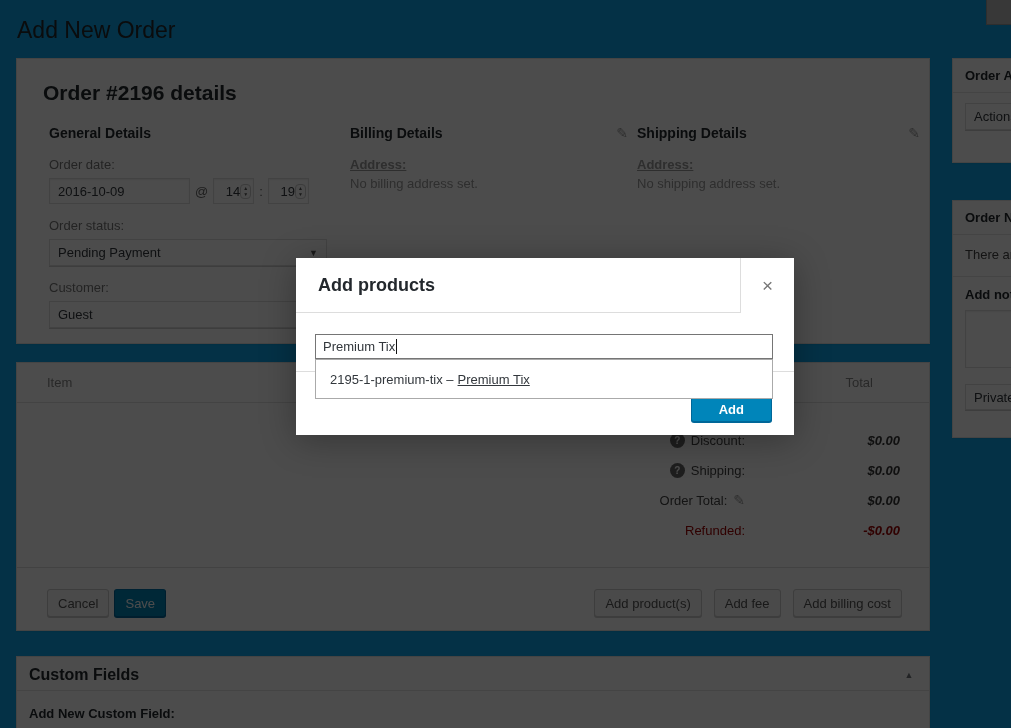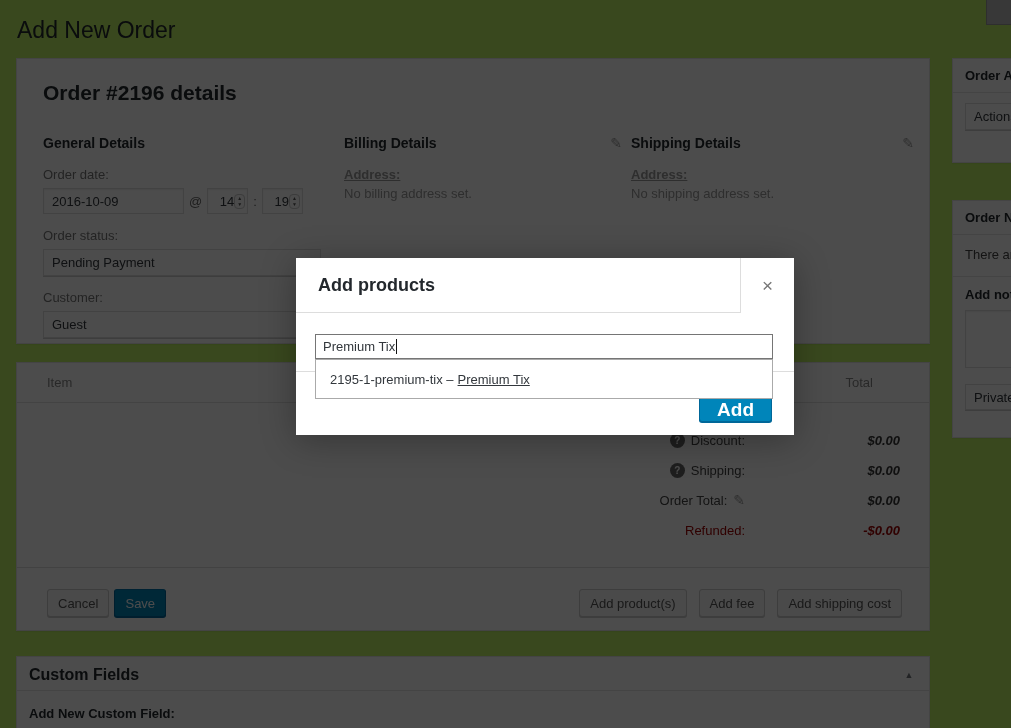--- a/index.html
+++ b/index.html
@@ -1,32 +1,32 @@
 <!DOCTYPE html>
 <html><head>
 <meta charset="utf-8">
 <style>
   * { margin:0; padding:0; box-sizing:border-box; }
   html,body { width:1011px; height:728px; }
   body { font-family:"Liberation Sans", sans-serif; background:#f1f1f1; }
-  #stage { position:relative; width:1011px; height:728px; overflow:hidden; background:#bef264; }
+  #stage { position:relative; width:1011px; height:728px; overflow:hidden; background:#0ea5e9; }
 
   
   .page-title { position:absolute; left:17px; top:16px; font-size:23px; font-weight:400; color:#23282d; line-height:1.3; }
 
   .panel { position:absolute; background:#fff; border:1px solid #e5e5e5; box-shadow:0 1px 1px rgba(0,0,0,.04); }
   #order-panel   { left:16px; top:58px;  width:914px; height:286px; }
   #items-panel   { left:16px; top:362px; width:914px; height:269px; }
   #custom-panel  { left:16px; top:656px; width:914px; height:110px; }
   #actions-panel { left:952px; top:58px;  width:280px; height:105px; }
   #notes-panel   { left:952px; top:200px; width:280px; height:238px; }
 
   .order-title { position:absolute; left:26px; top:22px; font-size:21px; font-weight:600; color:#23282d; }
 
-  .col { position:absolute; top:76px; width:288px; }
+  .col { position:absolute; top:66px; width:288px;margin-left:6px; }
   .col-general { left:26px; } .col-billing { left:327px; width:278px; } .col-shipping { left:614px; width:283px; }
   .col h3 { font-size:14px; font-weight:700; color:#23282d; margin-bottom:16px; }
   .field-label { font-size:13px; color:#777; margin-bottom:6px; }
   .addr-label { font-size:13px; font-weight:700; color:#999; margin-bottom:4px;text-decoration:underline; }
   .addr-value { font-size:13px; color:#999; }
   .col-head { display:flex; justify-content:space-between; align-items:flex-start; }
   .edit-icon { font-size:14px; color:#999; cursor:pointer; }
 
   .text-input, .wp-select { background:#fff; border:1px solid #ddd; box-shadow:inset 0 1px 2px rgba(0,0,0,.07);
     font-size:13px; color:#32373c; display:flex; align-items:center; padding:0 8px; }
@@ -88,22 +88,22 @@
   .modal-title { position:absolute; left:22px; top:0; line-height:55px; font-size:18px; font-weight:700; color:#23282d; }
   .modal-close { position:absolute; right:0; top:0; width:54px; height:55px; border-left:1px solid #ddd;
     display:flex; align-items:center; justify-content:center; font-size:19px; color:#777; cursor:pointer; background:#fff; }
   .modal-footer-line { position:absolute; left:0; top:113px; width:100%; height:0; border-top:1px solid #ddd; z-index:1; }
   .search-input { position:absolute; left:19px; top:76px; width:458px; height:25px; background:#fff;
     border:1px solid #757575; display:flex; align-items:center; padding:0 7px; font-size:13px; color:#32373c; z-index:2; }
   .text-cursor { display:inline-block; width:1px; height:15px; background:#111; margin-left:1px; }
   .suggestions { position:absolute; left:19px; top:101px; width:458px; height:40px; background:#fff; border:1px solid #aaa; z-index:3; }
   .suggestion { height:100%; display:flex; align-items:center; padding-left:14px; font-size:13px; color:#32373c; cursor:pointer; }
   .suggestion .link { text-decoration:underline; margin-left:4px; }
-  .modal-add-btn { position:absolute; right:22px; top:139px; height:25px; padding:0 17px; z-index:2;
-    font-weight:700; font-size:19px; }
+  .modal-add-btn { position:absolute; right:22px; top:139px; height:25px; padding:0 27px; z-index:2;
+    font-weight:700; font-size:13px; }
 </style>
 </head>
 <body>
 
 <div id="stage">
 
   <h1 class="page-title">Add New Order</h1>
   <div class="scroll-corner"></div>
 
   <div class="panel" id="order-panel">
@@ -191,21 +191,21 @@
     </div>
 
     <div class="items-footer">
       <div class="footer-left">
         <div class="btn">Cancel</div>
         <div class="btn btn-primary">Save</div>
       </div>
       <div class="footer-right">
         <div class="btn">Add product(s)</div>
         <div class="btn">Add fee</div>
-        <div class="btn">Add shipping cost</div>
+        <div class="btn">Add billing cost</div>
       </div>
     </div>
   </div>
 
   <div class="panel" id="custom-panel">
     <div class="cf-head">
       <span class="cf-title">Custom Fields</span>
       <span class="cf-toggle">▲</span>
     </div>
     <div class="cf-add">Add New Custom Field:</div>

